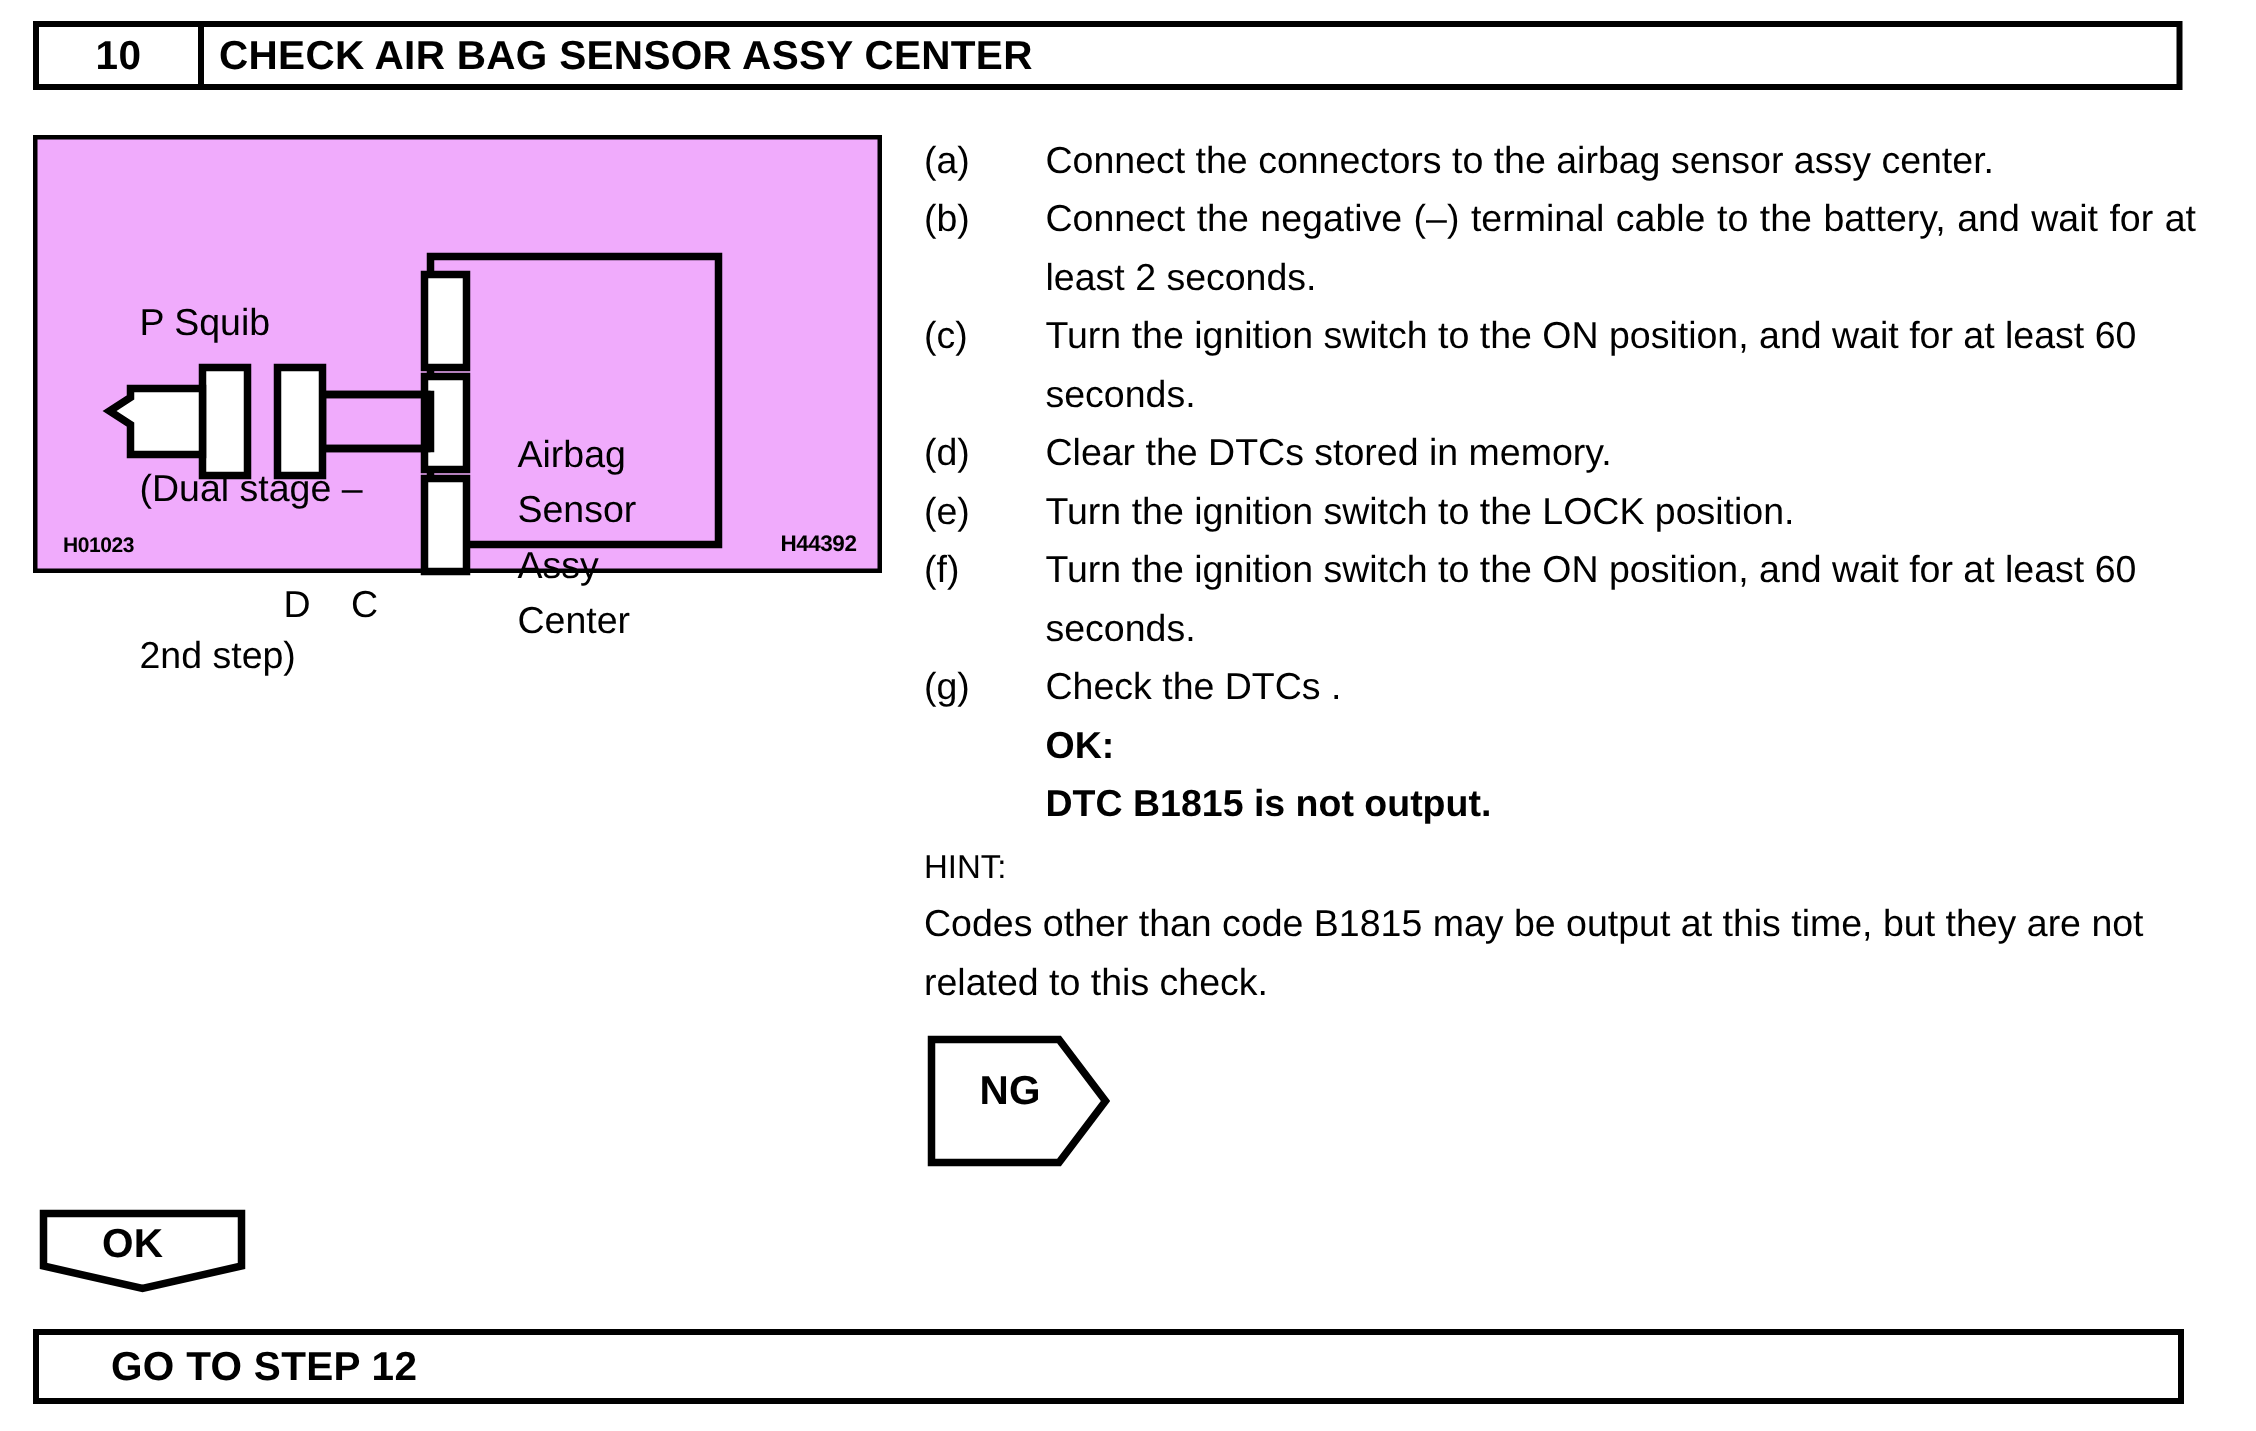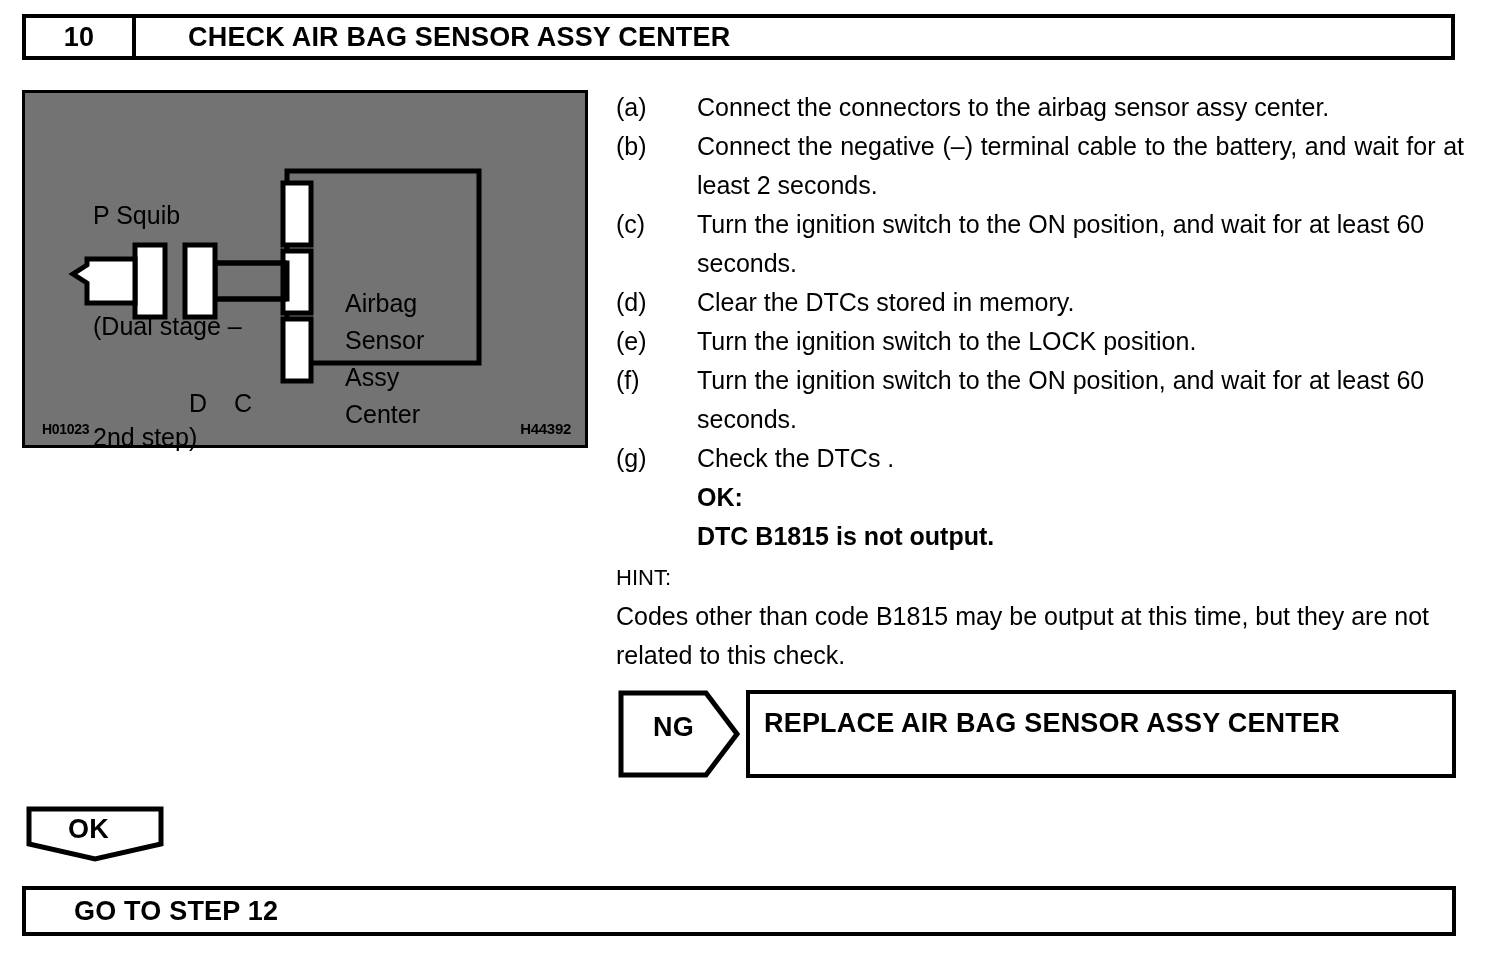--- a/index.html
+++ b/index.html
@@ -20,57 +20,56 @@
   .step-header {
     position: absolute;
     left: 22px;
     top: 14px;
     width: 1433px;
     height: 46px;
     border: 4px solid #000;
     box-sizing: border-box;
     display: flex;
     align-items: stretch;
-    gap: 24px;
   }
   .step-number-cell {
     width: 110px;
     border-right: 4px solid #000;
     box-sizing: border-box;
     display: flex;
     align-items: center;
     justify-content: center;
   }
   .step-number-cell span {
     font-size: 27px;
     font-weight: bold;
     letter-spacing: 0.3px;
   }
   .step-title-cell {
     flex: 1;
     display: flex;
     align-items: center;
-    padding-left: 28px;
+    padding-left: 10px;
   }
   .step-title-cell span {
     font-size: 27px;
     font-weight: bold;
     letter-spacing: 0.2px;
   }
 
   
   .figure-panel {
     position: absolute;
     left: 22px;
     top: 90px;
     width: 566px;
-    height: 358px;
+    height: 292px;
     border: 3px solid #000;
     box-sizing: border-box;
-    background: #737373;
+    background: #f0abfc;
   }
   .figure-caption {
     position: absolute;
     left: 68px;
     top: 30px;
     font-size: 25px;
     line-height: 37px;
     white-space: pre;
   }
   .fig-code-left {
@@ -309,23 +308,20 @@
 
   <div class="hint-label">HINT:</div>
   <div class="hint-body">Codes other than code B1815 may be output at this time, but they are not related to this check.</div>
 </div>
 
 <div class="ng-row">
   <svg class="ng-chevron" viewBox="0 0 122 88">
     <path d="M 3 3 L 88 3 L 119 44 L 88 85 L 3 85 Z" fill="#fff" stroke="#000" stroke-width="5" stroke-linejoin="miter"></path>
   </svg>
   <div class="ng-chevron-label">NG</div>
-  <div class="ng-box">
-    <div class="ng-box-label">REPLACE AIR BAG SENSOR ASSY CENTER</div>
-  </div>
 </div>
 
 <div class="ok-arrow">
   <svg width="138" height="56" viewBox="0 0 138 56">
     <path d="M 3 3 L 135 3 L 135 38 L 69 53 L 3 38 Z" fill="#fff" stroke="#000" stroke-width="5" stroke-linejoin="miter"></path>
   </svg>
   <div class="ok-arrow-label">OK</div>
 </div>
 
 <div class="goto-box">

